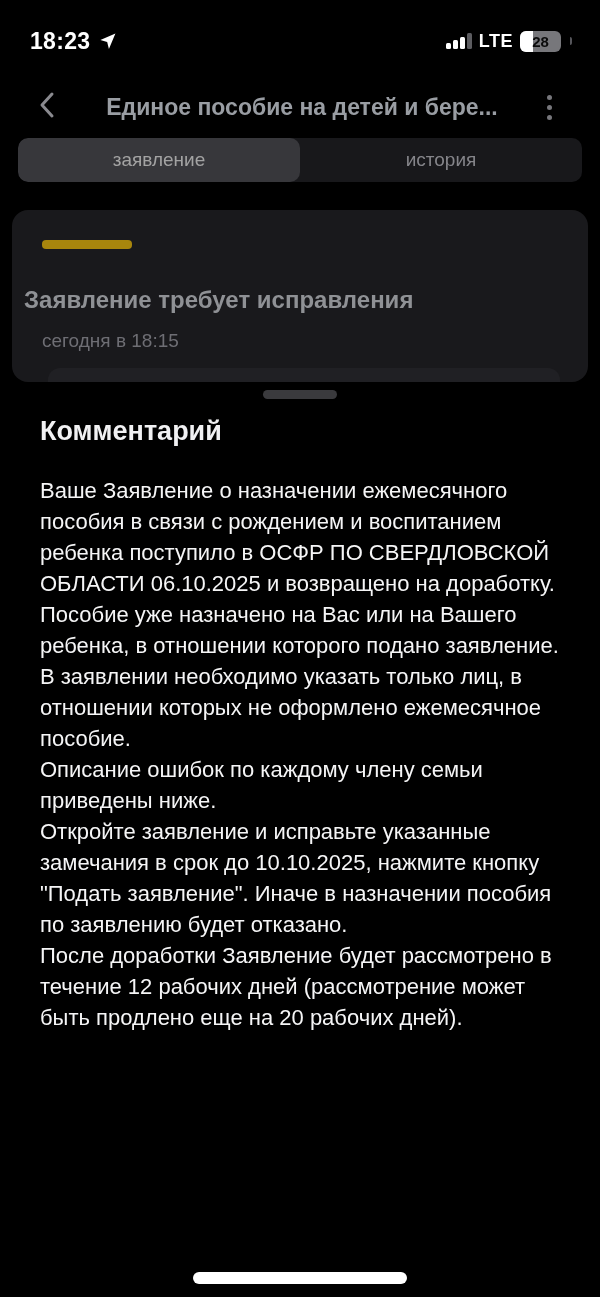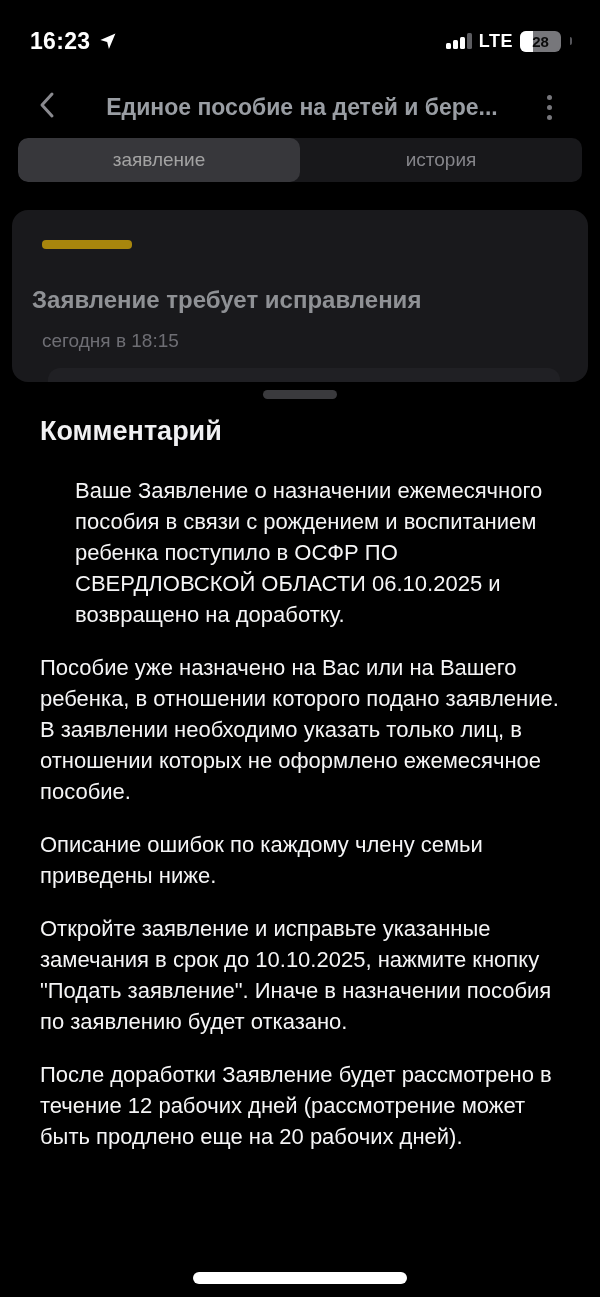--- a/index.html
+++ b/index.html
@@ -58,51 +58,51 @@
   }
   .tab.selected { background: #37373b; color: #a3a3a3; }
 
   
   .status-card {
     position: relative; margin: 28px 12px 0; height: 172px;
     background: #19191c; border-radius: 16px; overflow: hidden; cursor: pointer;
   }
   .card-accent { position: absolute; left: 30px; top: 30px;
     width: 90px; height: 9px; border-radius: 4px; }
-  .card-title { position: absolute; left: 20px; top: 76px;
+  .card-title { position: absolute; left: 12px; top: 76px;
     color: #8f9195; font-size: 24px; font-weight: 600; }
   .card-date { position: absolute; left: 30px; top: 120px;
     color: #6e6e74; font-size: 19px; }
   .card-inner-panel { position: absolute; left: 36px; right: 28px; top: 158px; height: 24px;
     background: #202024; border-radius: 12px 12px 0 0; }
 
   
   .sheet-handle { margin: 8px auto 0; width: 74px; height: 9px;
     border-radius: 5px; background: #3a3a3d; cursor: grab; }
   .sheet-content { padding: 0 40px; }
   .comment-heading { margin-top: 16px; color: #f1f1f3;
     font-size: 27px; font-weight: 700; line-height: 32px; }
   .comment-body p {
-    margin-top: 22px; max-width: 552px;
+    max-width: 552px;
     color: #f5f5f6; font-size: 22px; line-height: 31px;
     white-space: pre-line;
   }
-  .comment-body p:first-child { margin-top: 28px; margin-left: 35px; }
+  .comment-body p:first-child { margin-top: 28px; }
 
   
   .home-indicator { position: absolute; left: 50%; bottom: 13px;
     transform: translateX(-50%); width: 214px; height: 12px;
     border-radius: 6px; background: #fff; cursor: grab; }
 </style>
 </head>
 <body>
 
 <div class="status-bar">
   <div class="sb-left">
-    <span class="sb-time">16:23</span>
+    <span class="sb-time">18:23</span>
     <span class="loc-icon">
       <svg width="19" height="19" viewBox="0 0 24 24">
           <path d="M22 2 L3 10.2 L11.6 12.6 L13.8 21.4 Z" fill="#fff"></path>
         </svg>
     </span>
   </div>
   <div class="sb-right">
     <span class="signal">
       <i class="b1"></i>
         <i class="b2"></i>

